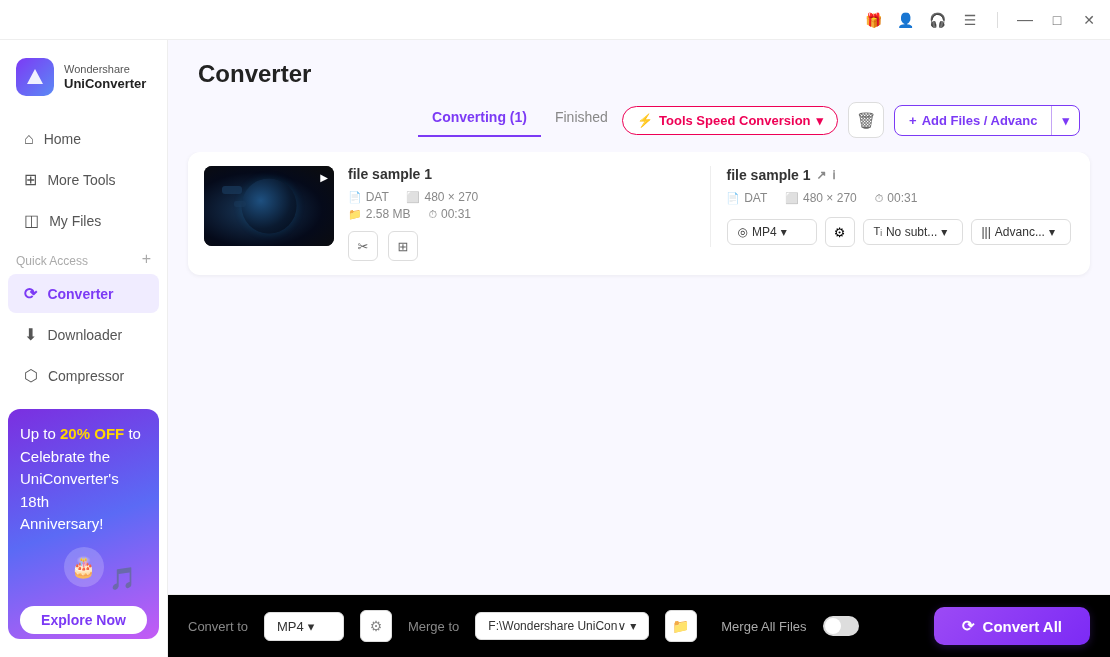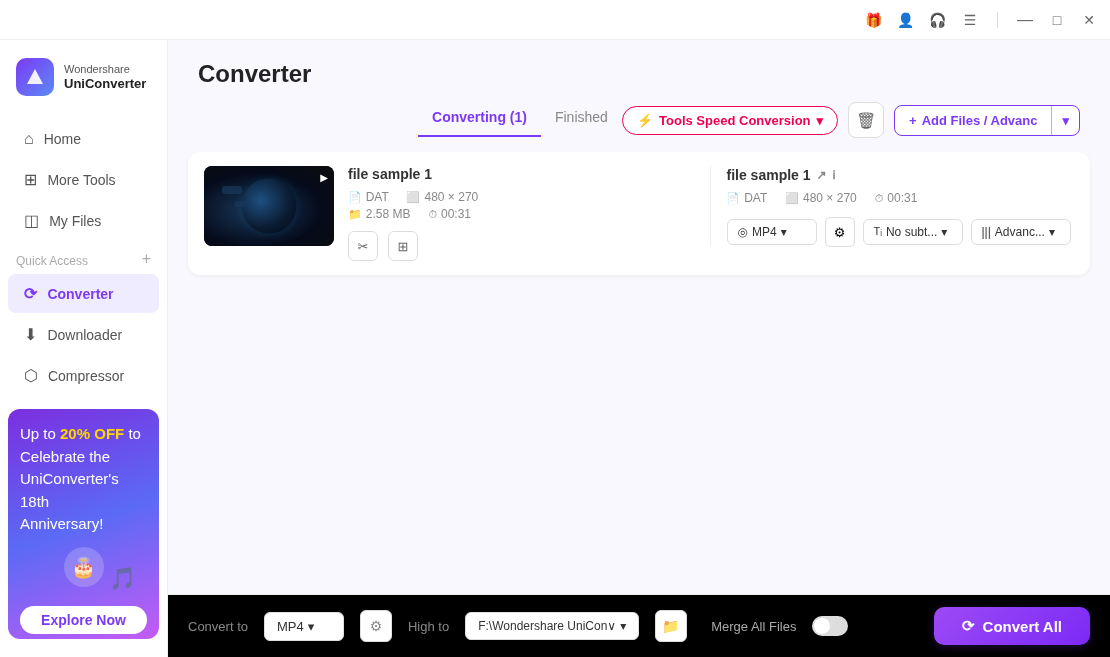--- a/index.html
+++ b/index.html
@@ -726,21 +726,21 @@
 
     <div class="bottom-bar">
       <span class="bottom-label">Convert to</span>
       <div class="bottom-format-select">
         <span>MP4</span>
         <span>▾</span>
       </div>
       <div class="bottom-settings">
         <span>⚙</span>
       </div>
-      <span class="save-to-label">High to</span>
+      <span class="save-to-label">Merge to</span>
       <div class="save-path">
         <span>F:\Wondershare UniCon∨</span>
         <span>▾</span>
       </div>
       <div class="folder-btn">
         <span>📁</span>
       </div>
       <span class="merge-label">Merge All Files</span>
       <div class="toggle"></div>
       <button class="convert-all-btn">

